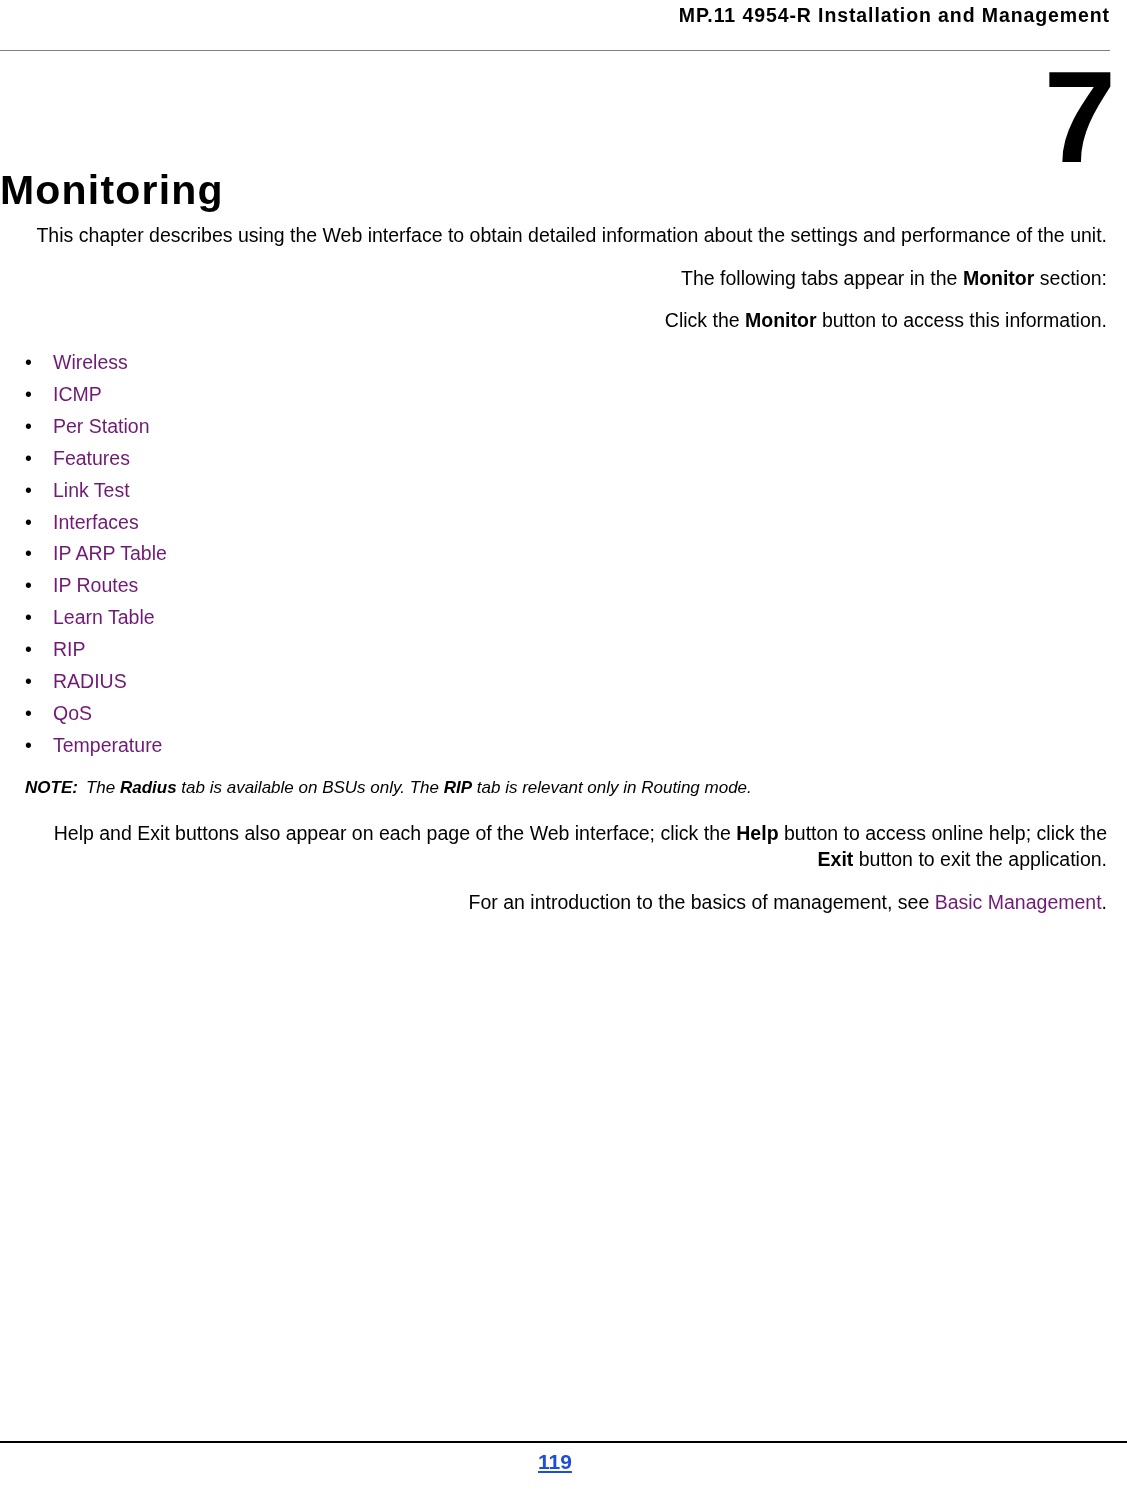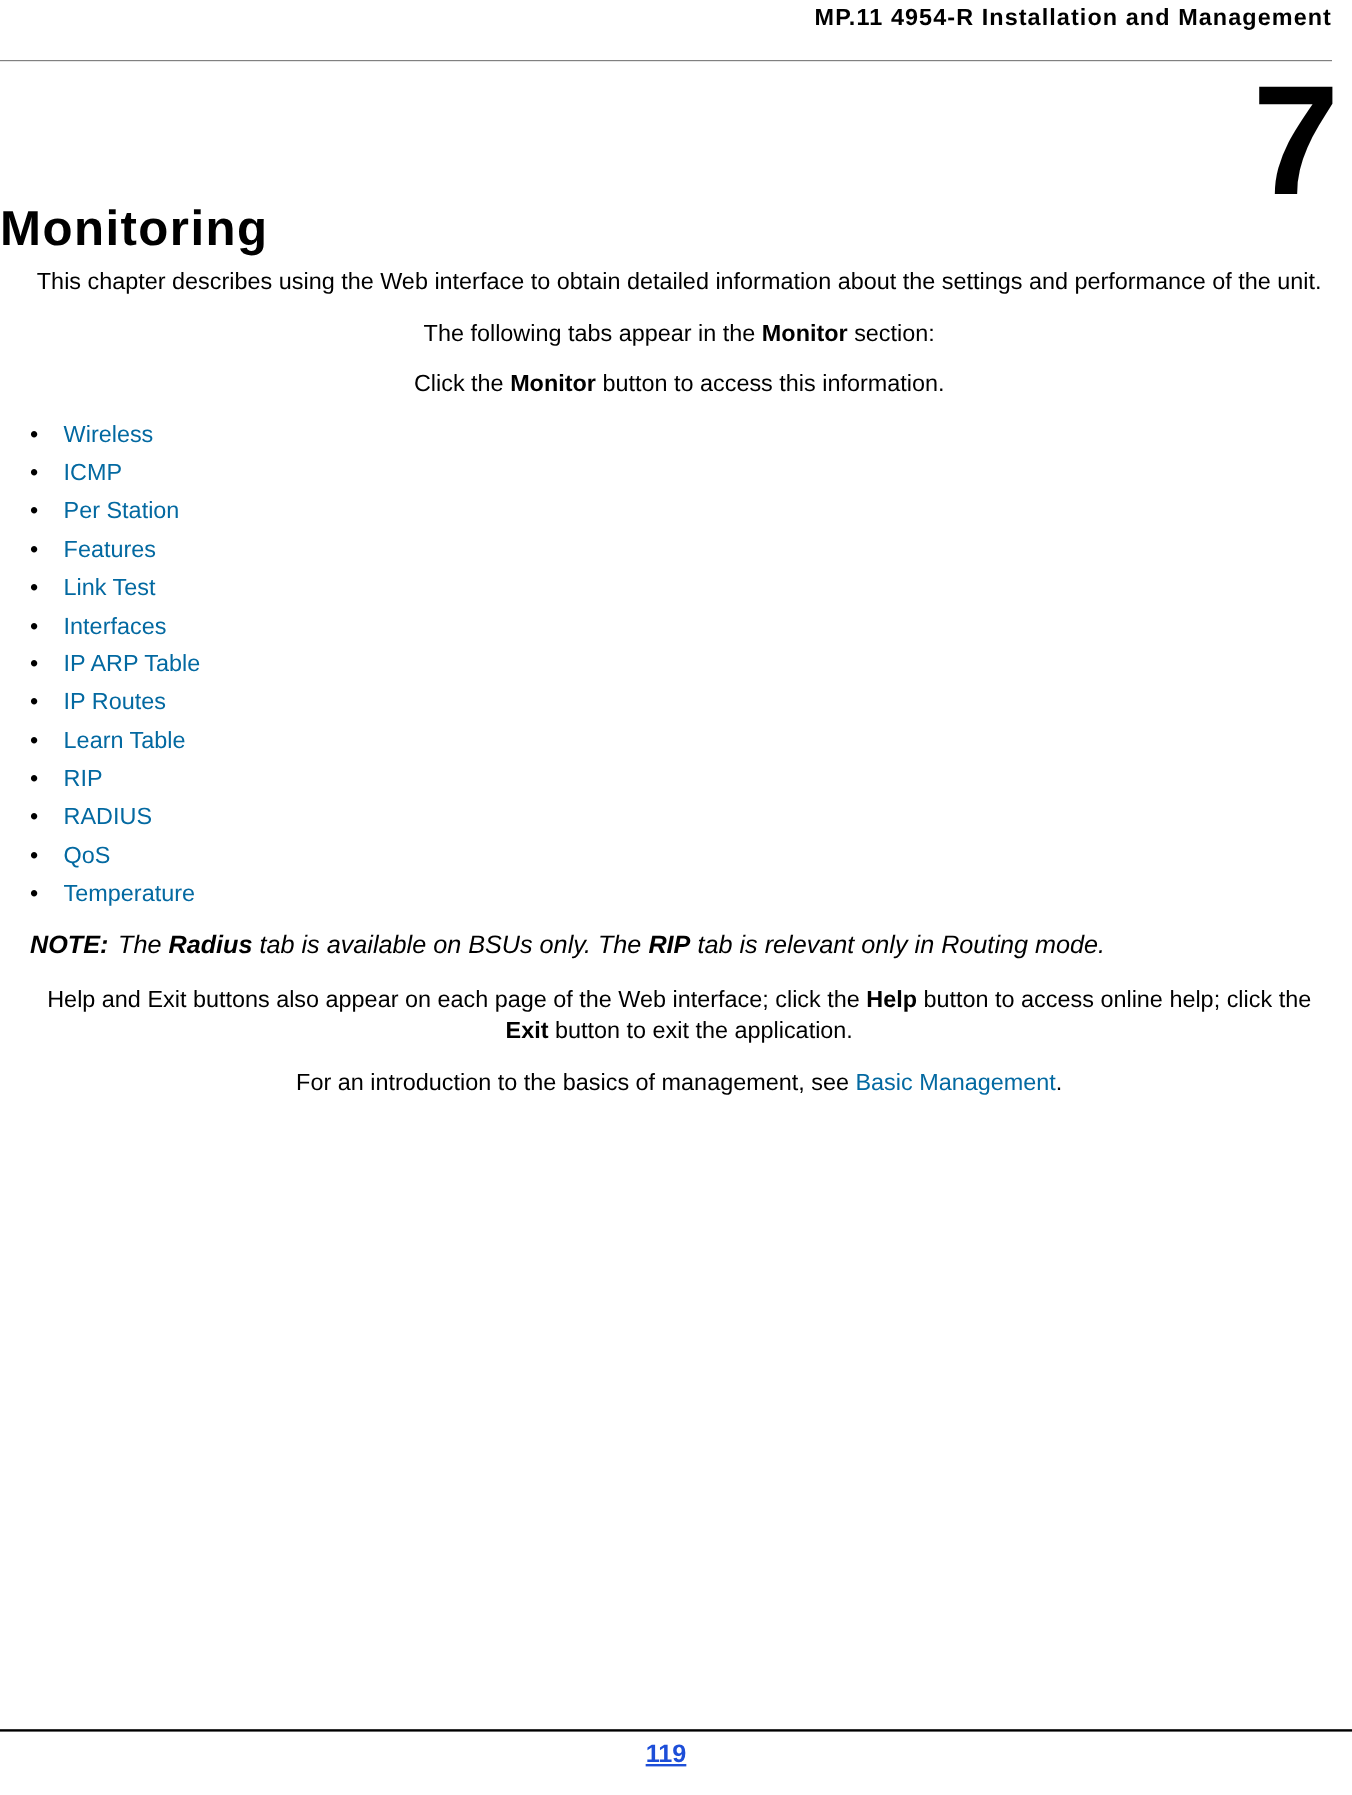--- a/index.html
+++ b/index.html
@@ -76,29 +76,29 @@
     top: 222px;
     left: 25px;
     width: 1082px;
   }
 
   p.body {
     margin: 0 0 17px 0;
     font-size: 19.5px;
     line-height: 26px;
     color: #000000;
-    text-align: center;
+    text-align: right;
   }
   p.body.tight { margin-bottom: 16px; }
 
   b, strong { font-weight: bold; }
 
   .note {
     margin: 16px 0 19px 0;
-    font-size: 21px;
+    font-size: 17px;
     line-height: 26px;
     font-style: italic;
   }
   .note .note-label {
     font-weight: bold;
     font-style: italic;
   }
   .note .note-gap { display: inline-block; width: 8px; }
 
   
@@ -117,21 +117,21 @@
   }
   ul.tab-list li .bullet {
     position: absolute;
     left: 0px;
     top: 0px;
     font-size: 19.5px;
     line-height: 25.9px;
     color: #000000;
   }
   a.xref {
-    color: #0369a1;
+    color: #701a75;
     text-decoration: none;
     font-size: 19.5px;
   }
 
   
   .footer-rule {
     position: absolute;
     top: 1441px;
     left: 0px;
     width: 1127px;

